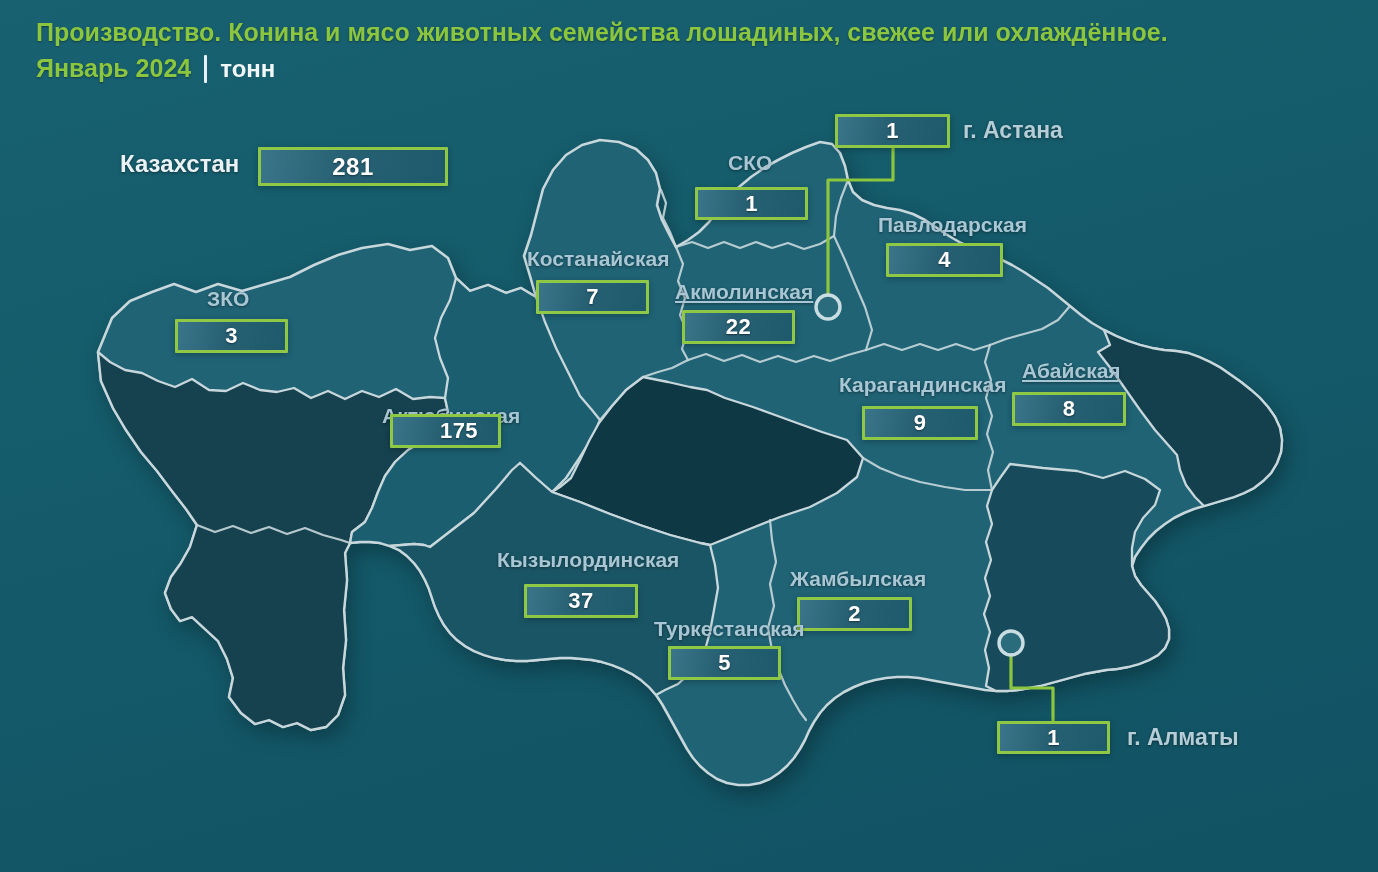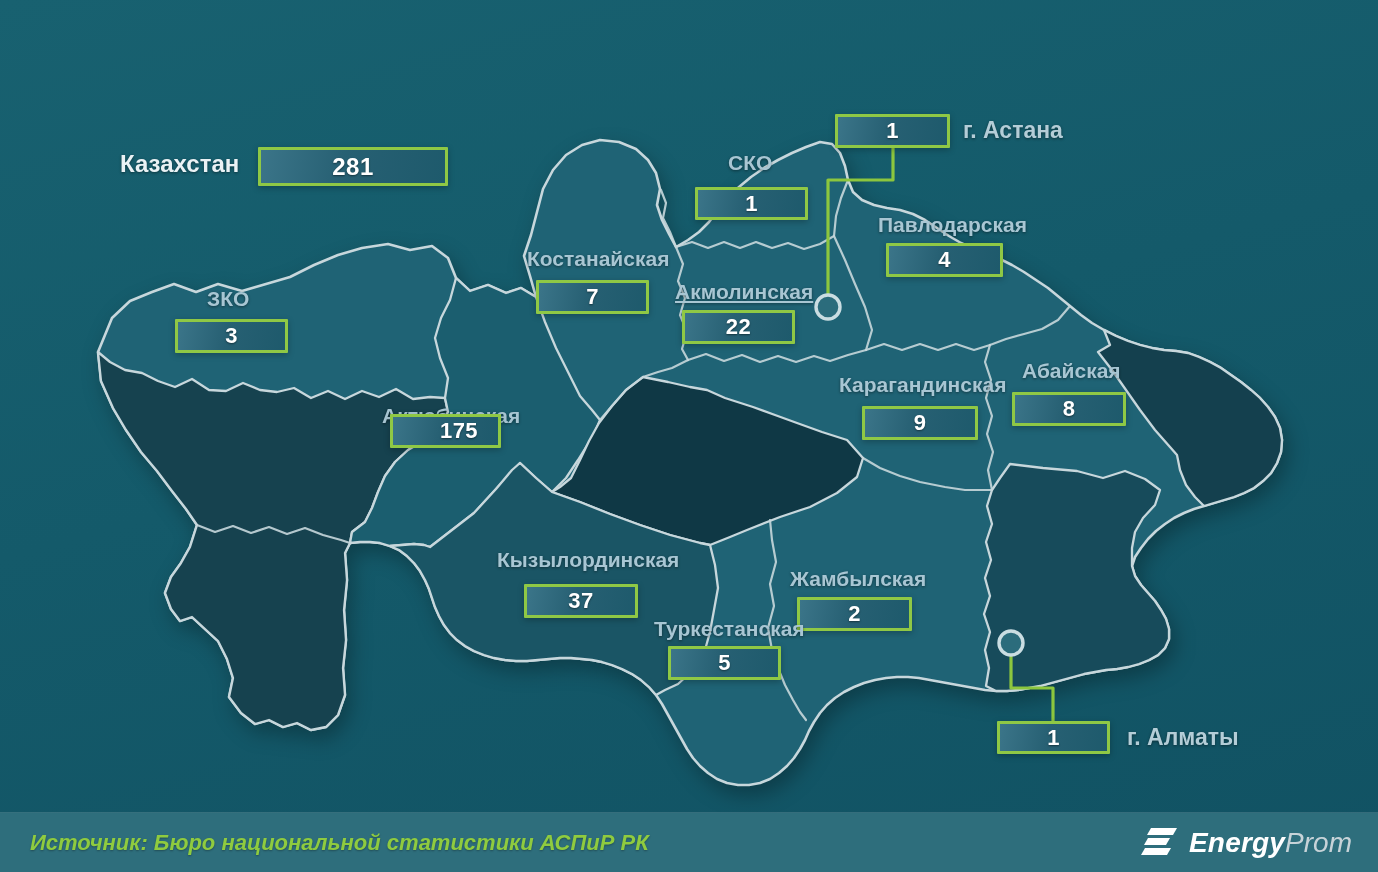--- a/index.html
+++ b/index.html
@@ -50,20 +50,28 @@
   .logo{display:flex;align-items:center;margin-right:26px;}
   .logo-icon{margin-right:8px;}
   .logo-energy{font-size:28px;font-weight:800;font-style:italic;color:#ffffff;letter-spacing:.2px;}
   .logo-prom{font-size:28px;font-weight:400;font-style:italic;color:#c7d3d8;}
 </style>
 </head>
 <body>
 
 <div class="page">
 
+  <div class="header">
+    <div class="title-line1">Производство. Конина и мясо животных семейства лошадиных, свежее или охлаждённое.</div>
+    <div class="title-line2">
+      <span class="title-period">Январь 2024</span>
+      <span class="title-sep"></span>
+      <span class="title-unit">тонн</span>
+    </div>
+  </div>
 
   <svg class="map-svg" width="1378" height="872" viewBox="0 0 1378 872">
     <g stroke="#c7d7dc" stroke-width="2.6" stroke-linejoin="round" stroke-linecap="round" style="filter:drop-shadow(5px 9px 10px rgba(0,0,0,.28));">
 
       <path fill="#1f6375" d="M98,352 L112,318 130,301 152,292 174,284 196,292 218,284 242,291 266,284 290,277 314,265 338,255 362,248 388,244 410,250 432,246 448,258 456,278 470,291 488,285 506,293 521,288 536,297 530,276 524,256 531,235 537,212 543,189 553,170 566,155 582,145 600,140 619,142 636,149 648,160 656,173 660,189 657,205 662,220 669,234 676,247 688,240 699,232 709,222 718,210 728,198 739,187 751,177 764,168 778,160 792,153 806,147 820,142 832,144 840,153 845,166 848,180 853,192 862,200 874,205 887,208 900,210 913,214 925,220 937,228 949,236 961,243 974,249 987,254 1000,259 1012,265 1024,272 1036,280 1048,288 1059,297 1070,306 1081,315 1092,323 1104,330 1116,336 1128,341 1140,345 1152,348 1164,350 1176,351 1188,353 1199,357 1210,362 1221,368 1231,375 1241,382 1251,390 1260,398 1268,407 1275,417 1280,428 1282,440 1281,452 1277,463 1271,473 1263,481 1254,488 1244,493 1234,497 1224,500 1214,503 1204,506 1194,509 1184,513 1174,518 1165,524 1156,531 1148,539 1141,548 1135,557 1132,566 1135,576 1141,585 1148,593 1155,601 1161,610 1166,619 1169,629 1169,639 1165,648 1158,655 1149,660 1139,664 1128,667 1117,669 1106,670 1095,672 1084,674 1073,677 1062,680 1051,683 1040,686 1029,688 1018,690 1007,691 996,691 985,690 974,688 963,686 952,684 941,682 930,680 919,678 908,677 897,677 886,678 875,680 864,683 854,687 844,692 835,698 827,705 820,713 814,722 809,731 805,740 800,749 794,758 787,766 779,773 770,779 760,783 749,785 738,785 727,783 717,779 708,773 700,766 693,758 687,749 682,740 677,731 672,722 667,713 662,704 656,695 649,687 641,680 632,674 622,669 612,665 602,662 592,660 582,659 571,658 560,658 549,659 538,660 527,661 516,661 505,660 494,658 484,655 474,651 465,646 457,640 450,633 444,625 439,616 435,607 432,598 429,589 425,580 420,571 414,563 407,556 399,550 390,546 380,543 370,542 360,542 350,543 345,553 347,580 344,610 346,640 343,668 345,695 338,715 326,727 311,730 297,723 283,727 269,720 255,724 241,713 229,697 233,678 227,659 218,641 205,629 192,617 180,621 171,609 165,593 171,577 181,563 190,547 197,525 186,509 172,491 157,471 141,452 126,430 113,408 101,381 Z"></path>
     </g>
     <g stroke="#c7d7dc" stroke-width="2.3" stroke-linejoin="round" stroke-linecap="round">
 
       <path fill="#16424f" d="M98,352 L110,362 125,370 142,373 158,381 175,387 192,379 209,390 226,391 243,383 260,390 277,392 294,388 311,398 328,391 345,399 362,391 379,397 396,389 413,399 430,397 445,398 448,412 440,428 425,440 408,450 395,462 385,476 378,492 372,508 365,522 352,532 350,543 345,553 347,580 344,610 346,640 343,668 345,695 338,715 326,727 311,730 297,723 283,727 269,720 255,724 241,713 229,697 233,678 227,659 218,641 205,629 192,617 180,621 171,609 165,593 171,577 181,563 190,547 197,525 186,509 172,491 157,471 141,452 126,430 113,408 101,381 Z"></path>
 
@@ -117,47 +125,35 @@
 
   <div class="rlabel" style="left:527px;top:247px;">Костанайская</div>
   <div class="badge" style="left:536px;top:280px;width:113px;height:34px;">7</div>
 
   <div class="rlabel" style="left:675px;top:280px;text-decoration:underline;">Акмолинская</div>
   <div class="badge" style="left:682px;top:310px;width:113px;height:34px;">22</div>
 
   <div class="rlabel" style="left:207px;top:287px;">ЗКО</div>
   <div class="badge" style="left:175px;top:319px;width:113px;height:34px;">3</div>
 
-  <div class="rlabel" style="left:1022px;top:359px;">Абайская</div>
+  <div class="rlabel" style="left:1022px;top:359px;text-decoration:underline;">Абайская</div>
   <div class="badge" style="left:1012px;top:392px;width:114px;height:34px;">8</div>
 
   <div class="rlabel" style="left:839px;top:373px;">Карагандинская</div>
   <div class="badge" style="left:862px;top:406px;width:116px;height:34px;">9</div>
 
   <div class="rlabel" style="left:382px;top:404px;">Актюбинская</div>
   <div class="badge" style="left:390px;top:414px;width:111px;height:34px;padding-left:27px;">175</div>
 
   <div class="rlabel" style="left:497px;top:548px;">Кызылординская</div>
   <div class="badge" style="left:524px;top:584px;width:114px;height:34px;">37</div>
 
   <div class="rlabel" style="left:790px;top:567px;">Жамбылская</div>
   <div class="badge" style="left:797px;top:597px;width:115px;height:34px;">2</div>
 
   <div class="rlabel" style="left:654px;top:617px;">Туркестанская</div>
   <div class="badge" style="left:668px;top:646px;width:113px;height:34px;">5</div>
 
   <div class="badge" style="left:997px;top:721px;width:113px;height:33px;">1</div>
   <div class="rlabel citylabel" style="left:1127px;top:724px;">г. Алматы</div>
 
-  <div class="footer">
-    <div class="source">Источник: Бюро национальной статистики АСПиР РК</div>
-    <div class="logo">
-      <svg class="logo-icon" width="42" height="38" viewBox="0 0 42 38">
-        <path d="M12,4 L38,4 34,11 8,11 Z" fill="#ffffff"></path>
-        <path d="M9,14 L31,14 27,21 5,21 Z" fill="#ffffff"></path>
-        <path d="M6,24 L32,24 28,31 2,31 Z" fill="#ffffff"></path>
-      </svg>
-      <span class="logo-energy">Energy</span>
-        <span class="logo-prom">Prom</span>
-    </div>
-  </div>
 
 </div>
 
 </body></html>

